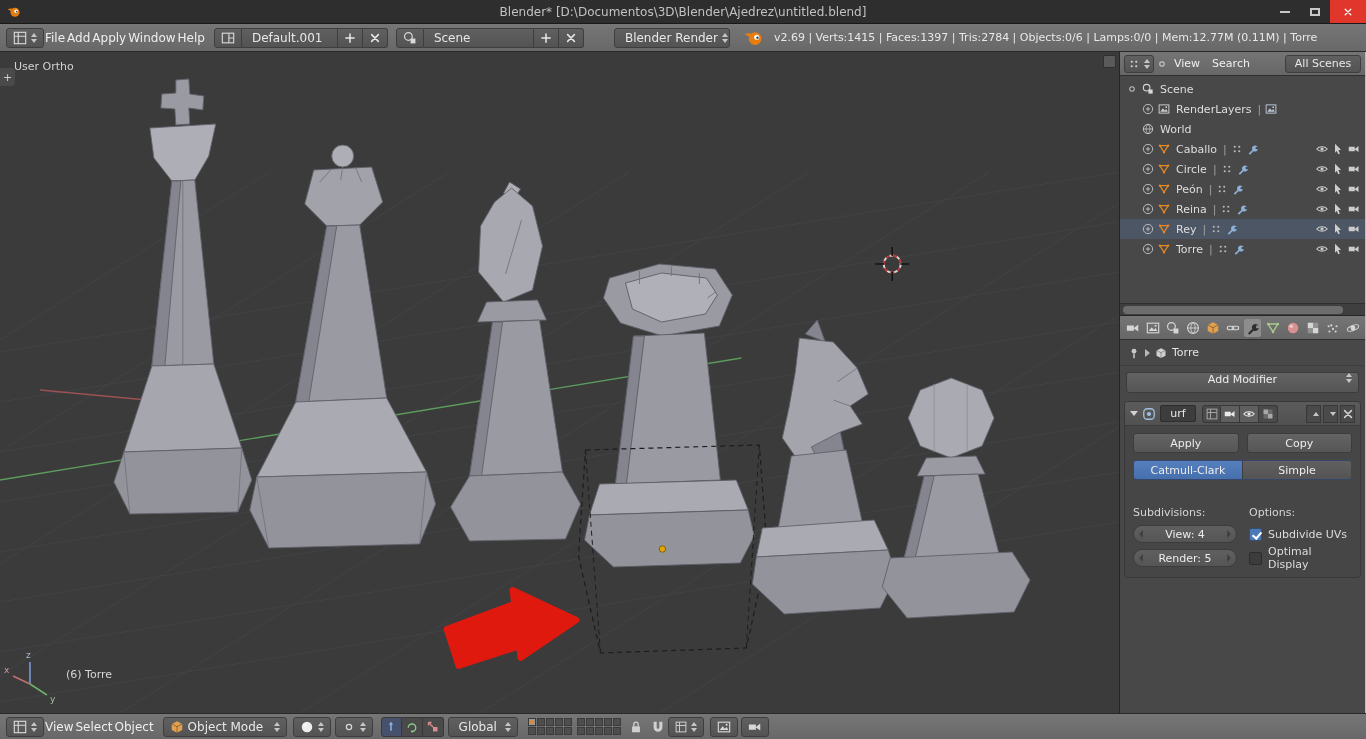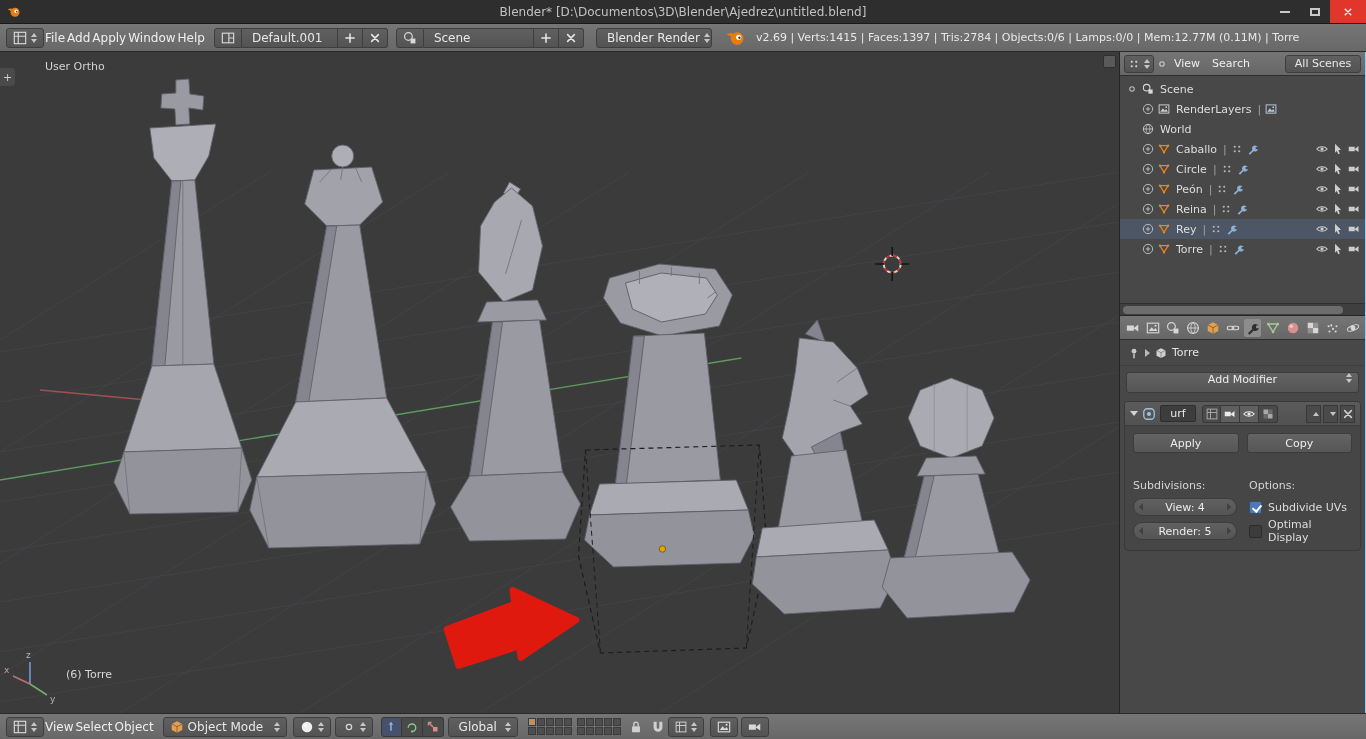--- a/index.html
+++ b/index.html
@@ -37,21 +37,21 @@
   .ud .up{border-bottom:4px solid #c6c6c6;}
   .ud .dn{border-top:4px solid #c6c6c6;}
   .stats{margin-left:10px;font-size:11px;color:#e8e8e8;white-space:nowrap;}
   .icon12{width:12px;height:12px;}
   .icon14{width:14px;height:14px;}
 
   
   .main{position:absolute;left:0;top:52px;width:100%;height:661px;display:flex;}
   .viewport{position:relative;width:1120px;height:100%;background:#3b3b3b;border-right:1px solid #242424;}
   .viewport svg.scene{position:absolute;inset:0;width:100%;height:100%;}
-  .vp-label-top{position:absolute;left:14px;top:8px;font-size:11px;color:#d2d2d2;margin-left:31px;}
+  .vp-label-top{position:absolute;left:14px;top:8px;font-size:11px;color:#d2d2d2;}
   .vp-label-bottom{position:absolute;left:66px;bottom:32px;font-size:11px;color:#d6d6d6;}
   .vp-tab{position:absolute;left:0;top:16px;width:15px;height:18px;background:#55555599;
     border-radius:0 4px 4px 0;display:flex;align-items:center;justify-content:center;color:#cfcfcf;font-size:11px;}
   .vp-corner{position:absolute;right:3px;top:3px;width:13px;height:13px;background:#5a5a5a;
     border:1px solid #2f2f2f;border-radius:2px;}
 
   
   .rightpanel{width:245px;height:100%;display:flex;flex-direction:column;background:#484848;}
   .panelhdr{height:24px;background:linear-gradient(#757575,#676767);display:flex;align-items:center;
     font-size:11px;border-bottom:1px solid #2f2f2f;padding:0 4px;flex:0 0 auto;}
@@ -323,21 +323,21 @@
             <use href="#i-plus"></use>
           </svg>
         </span>
       <span class="hbtn">
           <svg class="icon12">
             <use href="#i-x"></use>
           </svg>
         </span>
     </span>
 
-    <span class="hbtn" style="margin-left:12px;width:116px">
+    <span class="hbtn" style="margin-left:30px;width:116px">
       <span class="txt">Blender Render</span>
       <span class="ud" style="margin-left:auto">
           <i class="up"></i>
           <i class="dn"></i>
         </span>
     </span>
 
     <svg style="margin-left:12px;width:22px;height:17px">
         <use href="#i-blogo"></use>
       </svg>
@@ -813,20 +813,24 @@
                   </svg>
                 </span>
             </span>
           </div>
 
           <div class="modbody">
             <div class="btnrow">
               <span class="btn">Apply</span>
               <span class="btn">Copy</span>
             </div>
+            <div class="seg">
+              <div class="a">Catmull-Clark</div>
+              <div class="b">Simple</div>
+            </div>
             <div class="mcols">
               <span class="mlabel">Subdivisions:</span>
               <span class="mlabel">Options:</span>
 
               <span class="nf">
                 <span class="al"></span>
                 <span>View: 4</span>
                 <span class="ar"></span>
               </span>
               <span class="cbrow">

